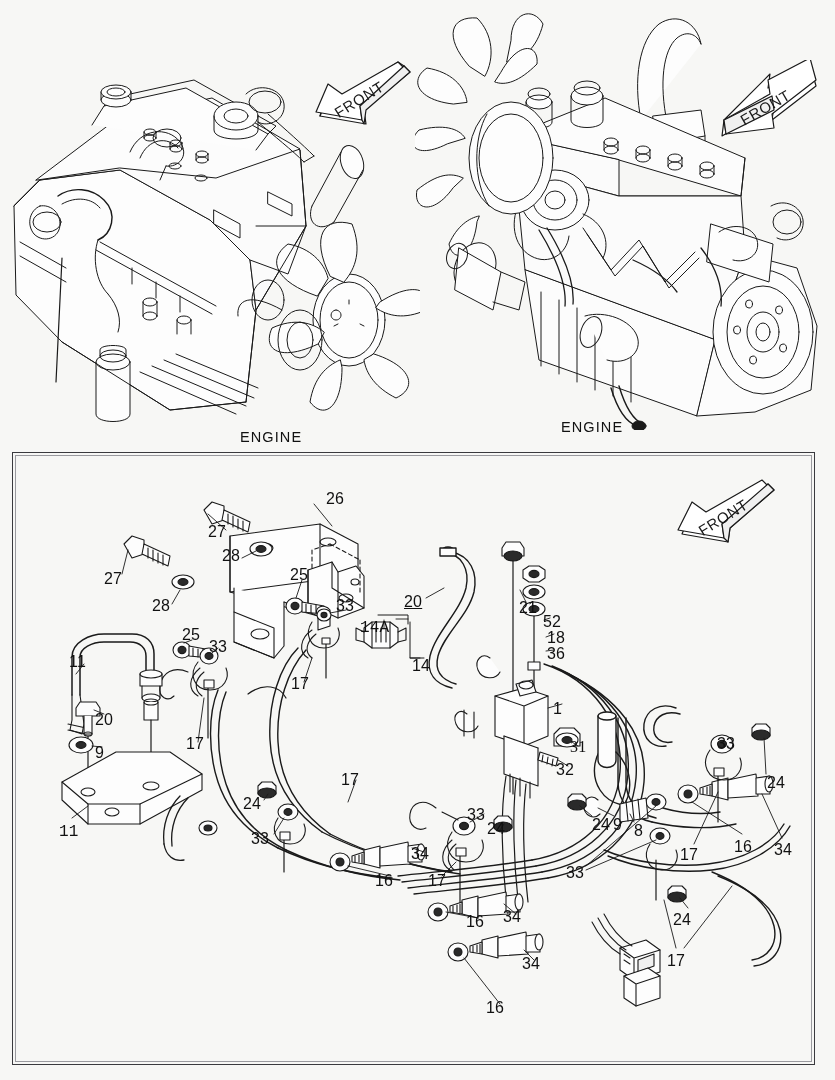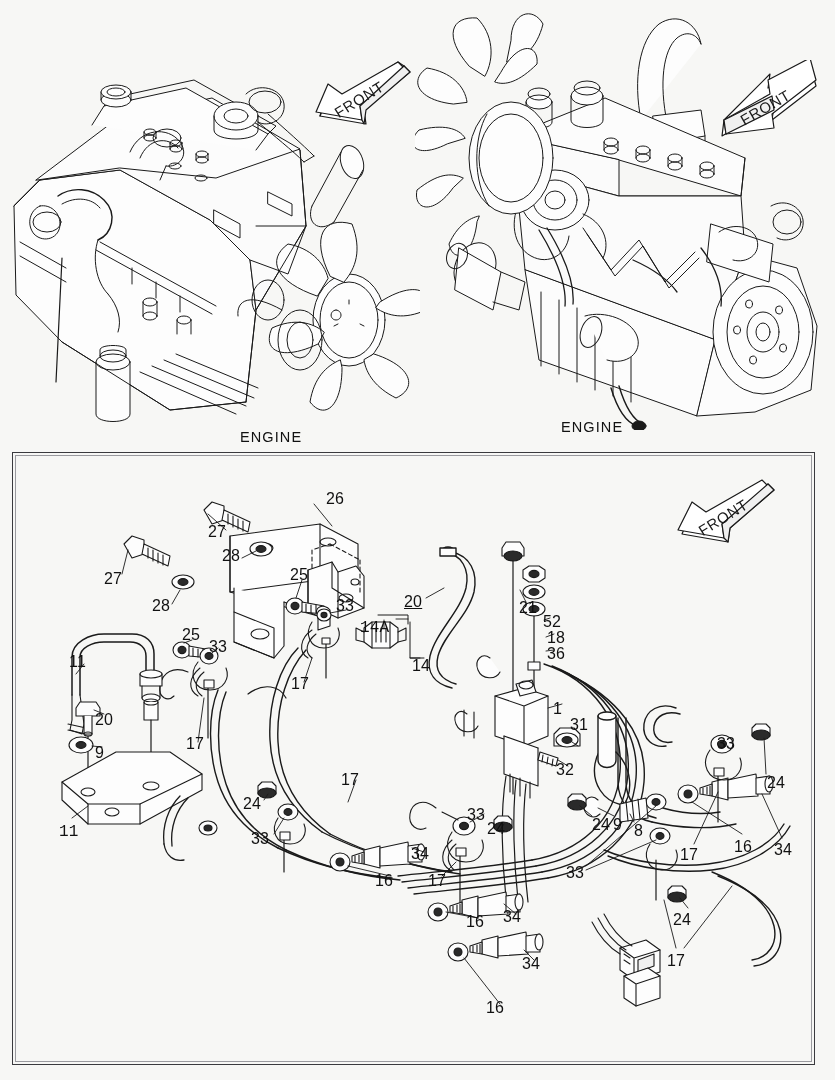--- a/index.html
+++ b/index.html
@@ -782,21 +782,21 @@
   <div class="lbl big" style="left: 336px; top: 597px;">33</div>
   <div class="lbl big" style="left: 209px; top: 638px;">33</div>
   <div class="lbl big" style="left: 360px; top: 619px; font-family: Liberation Mono, monospace;">14A</div>
   <div class="lbl big" style="left: 412px; top: 657px;">14</div>
   <div class="lbl big" style="left: 404px; top: 593px; text-decoration: underline;">20</div>
   <div class="lbl big" style="left: 519px; top: 599px;">21</div>
   <div class="lbl big" style="left: 543px; top: 613px;">52</div>
   <div class="lbl big" style="left: 547px; top: 629px;">18</div>
   <div class="lbl big" style="left: 547px; top: 645px;">36</div>
   <div class="lbl big" style="left: 553px; top: 700px;">1</div>
-  <div class="lbl big" style="left: 570px; top: 716px;">31</div>
+  <div class="lbl big" style="left: 570px; top: 738px; font-family: Liberation Serif, serif;">31</div>
   <div class="lbl big" style="left: 556px; top: 761px;">32</div>
   <div class="lbl big" style="left: 69px; top: 653px;">11</div>
   <div class="lbl big" style="left: 95px; top: 711px;">20</div>
   <div class="lbl big" style="left: 95px; top: 744px;">9</div>
   <div class="lbl big" style="left: 59px; top: 823px; font-family: Liberation Mono, monospace;">11</div>
   <div class="lbl big" style="left: 291px; top: 675px;">17</div>
   <div class="lbl big" style="left: 186px; top: 735px;">17</div>
   <div class="lbl big" style="left: 243px; top: 795px;">24</div>
   <div class="lbl big" style="left: 251px; top: 830px;">33</div>
   <div class="lbl big" style="left: 341px; top: 771px;">17</div>

